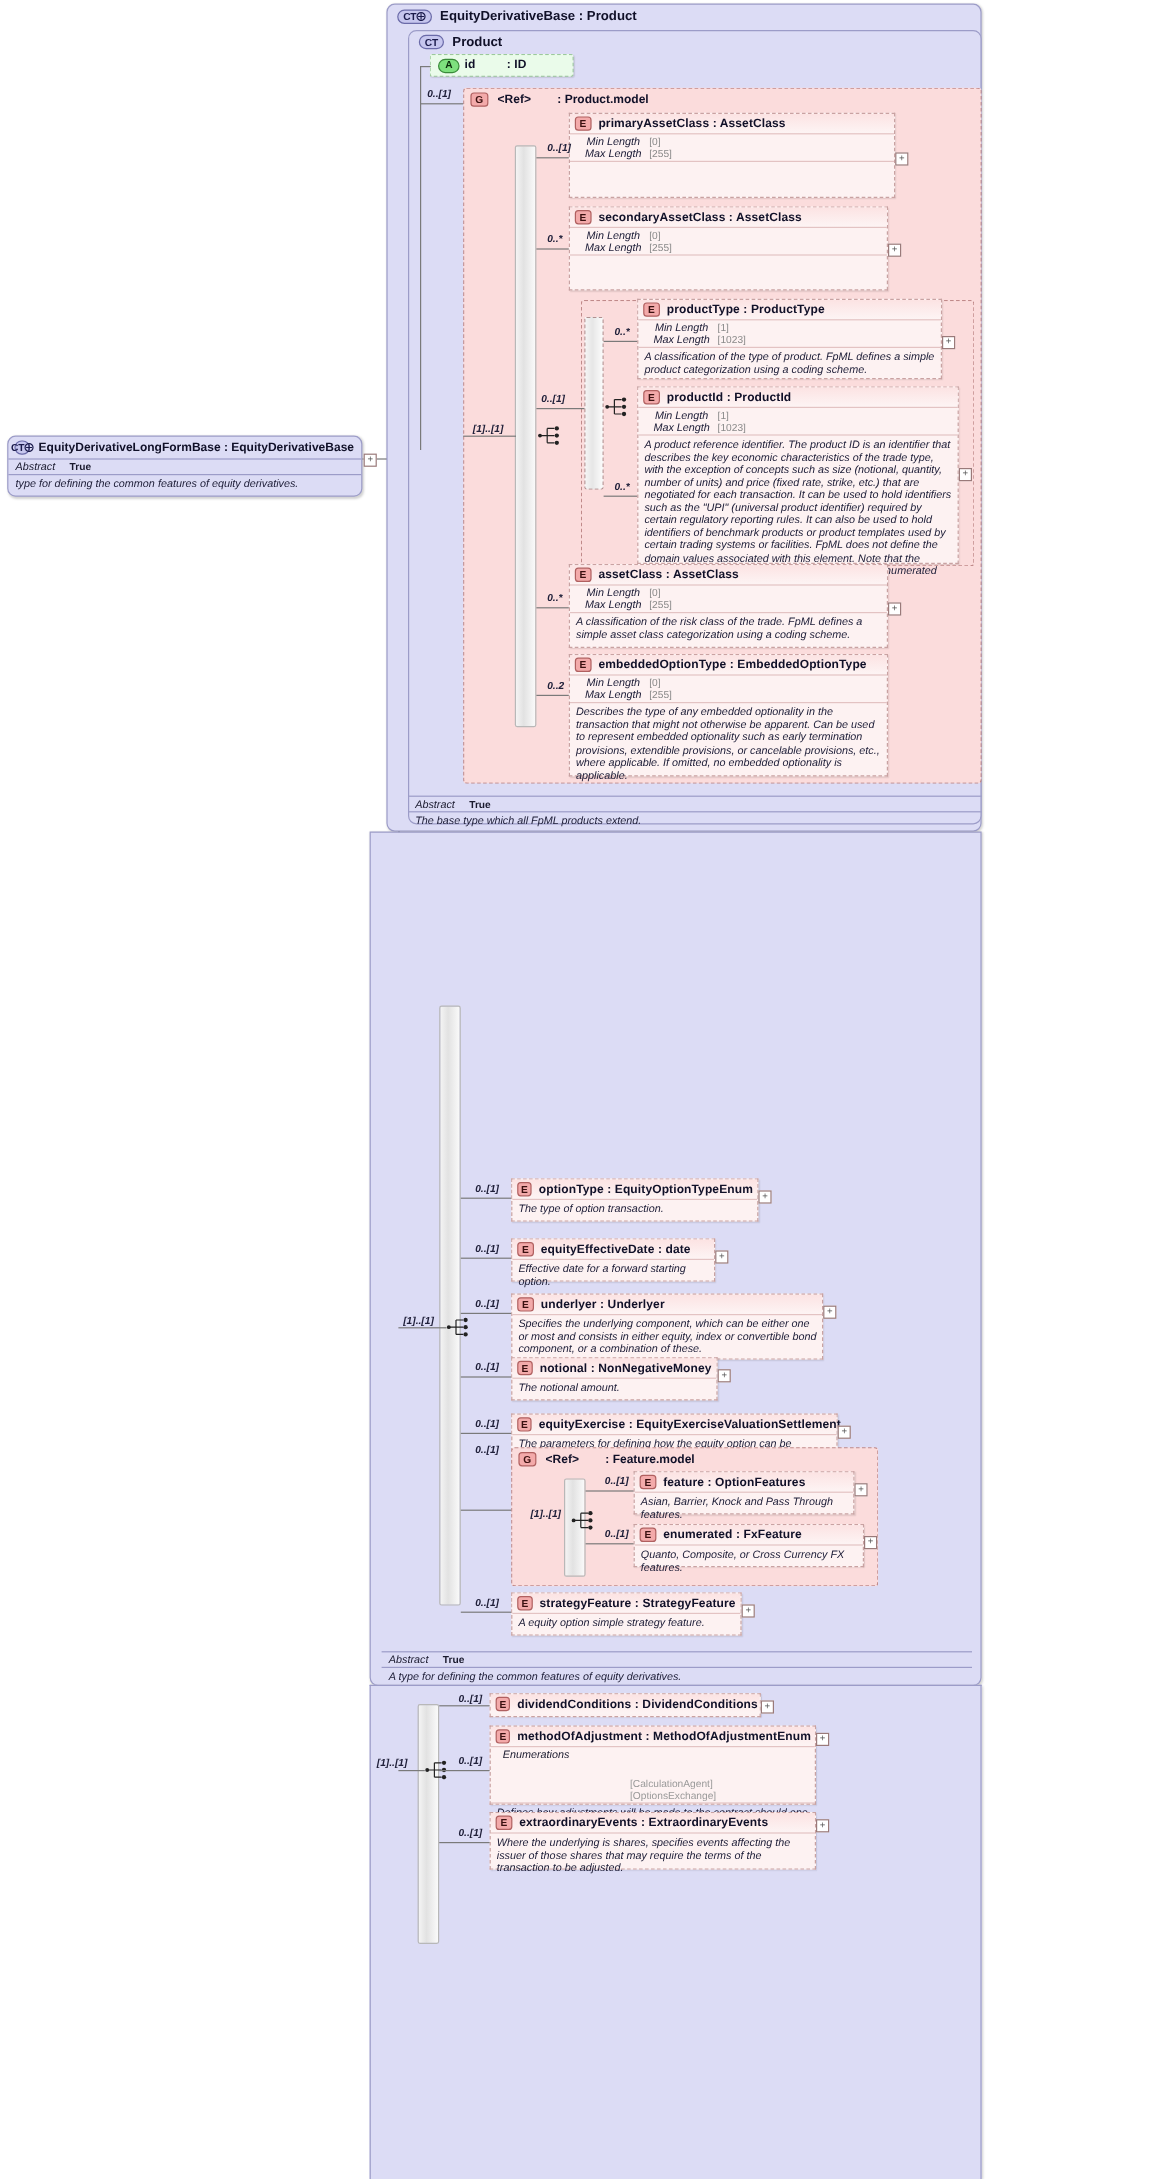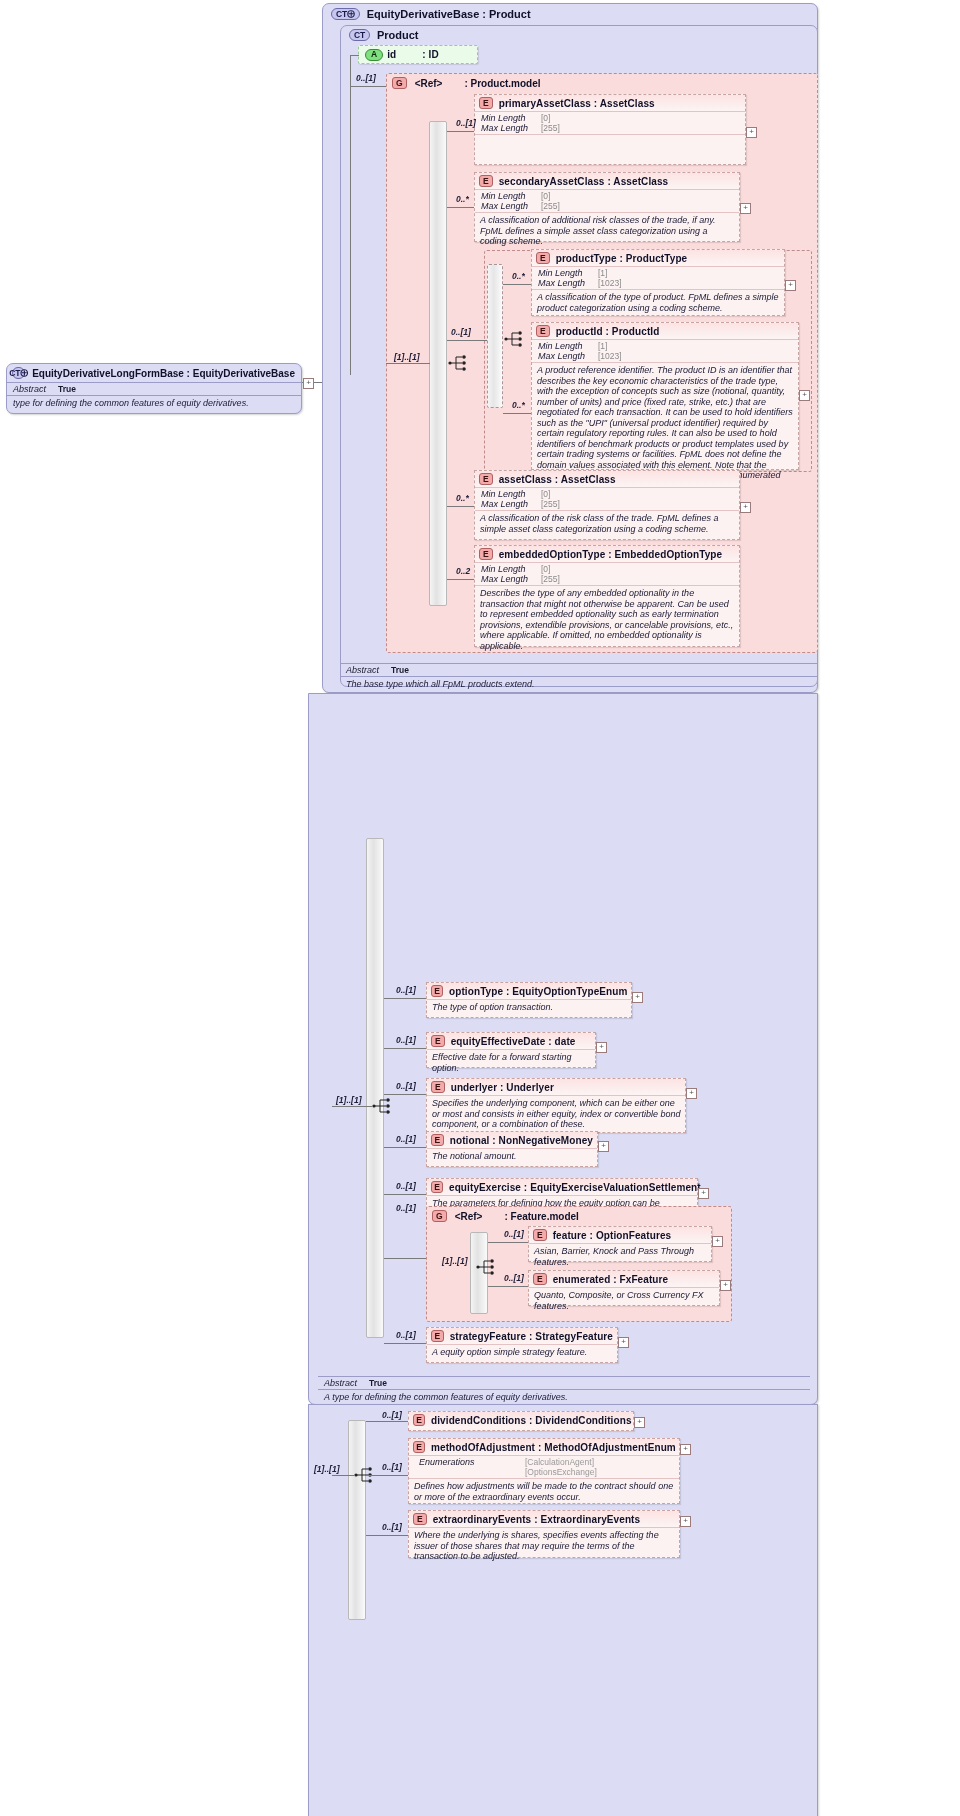--- a/index.html
+++ b/index.html
@@ -30,21 +30,21 @@
     background:#fdf2f2;border:1px dashed #c9a2a2;
     box-shadow:1px 1px 1px rgba(0,0,0,.10);
   }
   .elem-hdr{
     background:linear-gradient(to bottom,#fce3e3,#fdf4f4);
     padding:2px 4px;display:flex;align-items:center;gap:6px;
     border-bottom:1px solid #e3c3c3;
   }
   .elem-title{font-size:10px;font-weight:bold;letter-spacing:.1px;color:#101028;white-space:nowrap;}
   .elem-facets{padding:1px 4px 1px 6px;border-bottom:1px solid #e3c3c3;}
-  .facet-row{display:flex;line-height:10px;}
+  .facet-row{display:flex;line-height:10px;text-align:center;}
   .facet-name{font-style:italic;width:60px;font-size:9px;color:#20203a;}
   .facet-val{font-size:8.5px;color:#8a8a8a;}
   .elem-desc{padding:2px 4px 2px 5px;font-style:italic;font-size:9px;line-height:10.5px;color:#20203a;}
 
   
   .attr-box{
     background:#eafbea;border:1px dashed #9cc89c;
     box-shadow:1px 1px 1px rgba(0,0,0,.10);
     display:flex;align-items:center;gap:4px;padding:2px 6px;
   }
@@ -86,21 +86,21 @@
 
   
   .card{position:absolute;font-size:8.5px;font-style:italic;font-weight:bold;color:#20203a;white-space:nowrap;}
 
   
   .ln-h{position:absolute;height:0;border-top:1px solid #7a7a7a;}
   .ln-v{position:absolute;width:0;border-left:1px solid #7a7a7a;}
 
   .enum-row{display:flex;line-height:10px;padding:0 4px;gap:36px;}
   .enum-name{font-style:italic;width:70px;font-size:9px;}
-  .enum-vals{font-size:8.5px;color:#9a9a9a;line-height:10px;}
+  .enum-vals{font-size:8.5px;color:#9a9a9a;line-height:10px;margin-top:24px;}
 
   .plus-sq{
     position:absolute;width:9px;height:9px;border:1px solid #9a7a7a;background:#fff;
     font-size:8px;line-height:7px;text-align:center;color:#555;
   }
 </style>
 </head>
 <body>
 
 <div id="page">
@@ -201,21 +201,20 @@
     <div class="elem-facets">
       <div class="facet-row">
           <span class="facet-name">Min Length</span>
           <span class="facet-val">[0]</span>
         </div>
       <div class="facet-row">
           <span class="facet-name">Max Length</span>
           <span class="facet-val">[255]</span>
         </div>
     </div>
-    <div class="elem-desc">A classification of additional risk classes of the trade, if any. FpML defines a simple asset class categorization using a coding scheme.</div>
   </div>
   <div class="card" style="left:456px;top:194px;">0..*</div>
   <div class="ln-h" style="left:447px;top:207px;width:27px;"></div>
   <div class="plus-sq" style="left:740px;top:203px;">+</div>
 
   <div class="abs grp" style="left:484px;top:250px;width:328px;height:222px;"></div>
   <div class="abs spine-dash" style="left:487px;top:264px;width:16px;height:144px;"></div>
   <div class="seq" style="left:504px;top:330px;">
     <svg width="22" height="18" viewBox="0 0 22 18">
       <circle cx="2" cy="9" r="1.6" fill="#222"></circle>

